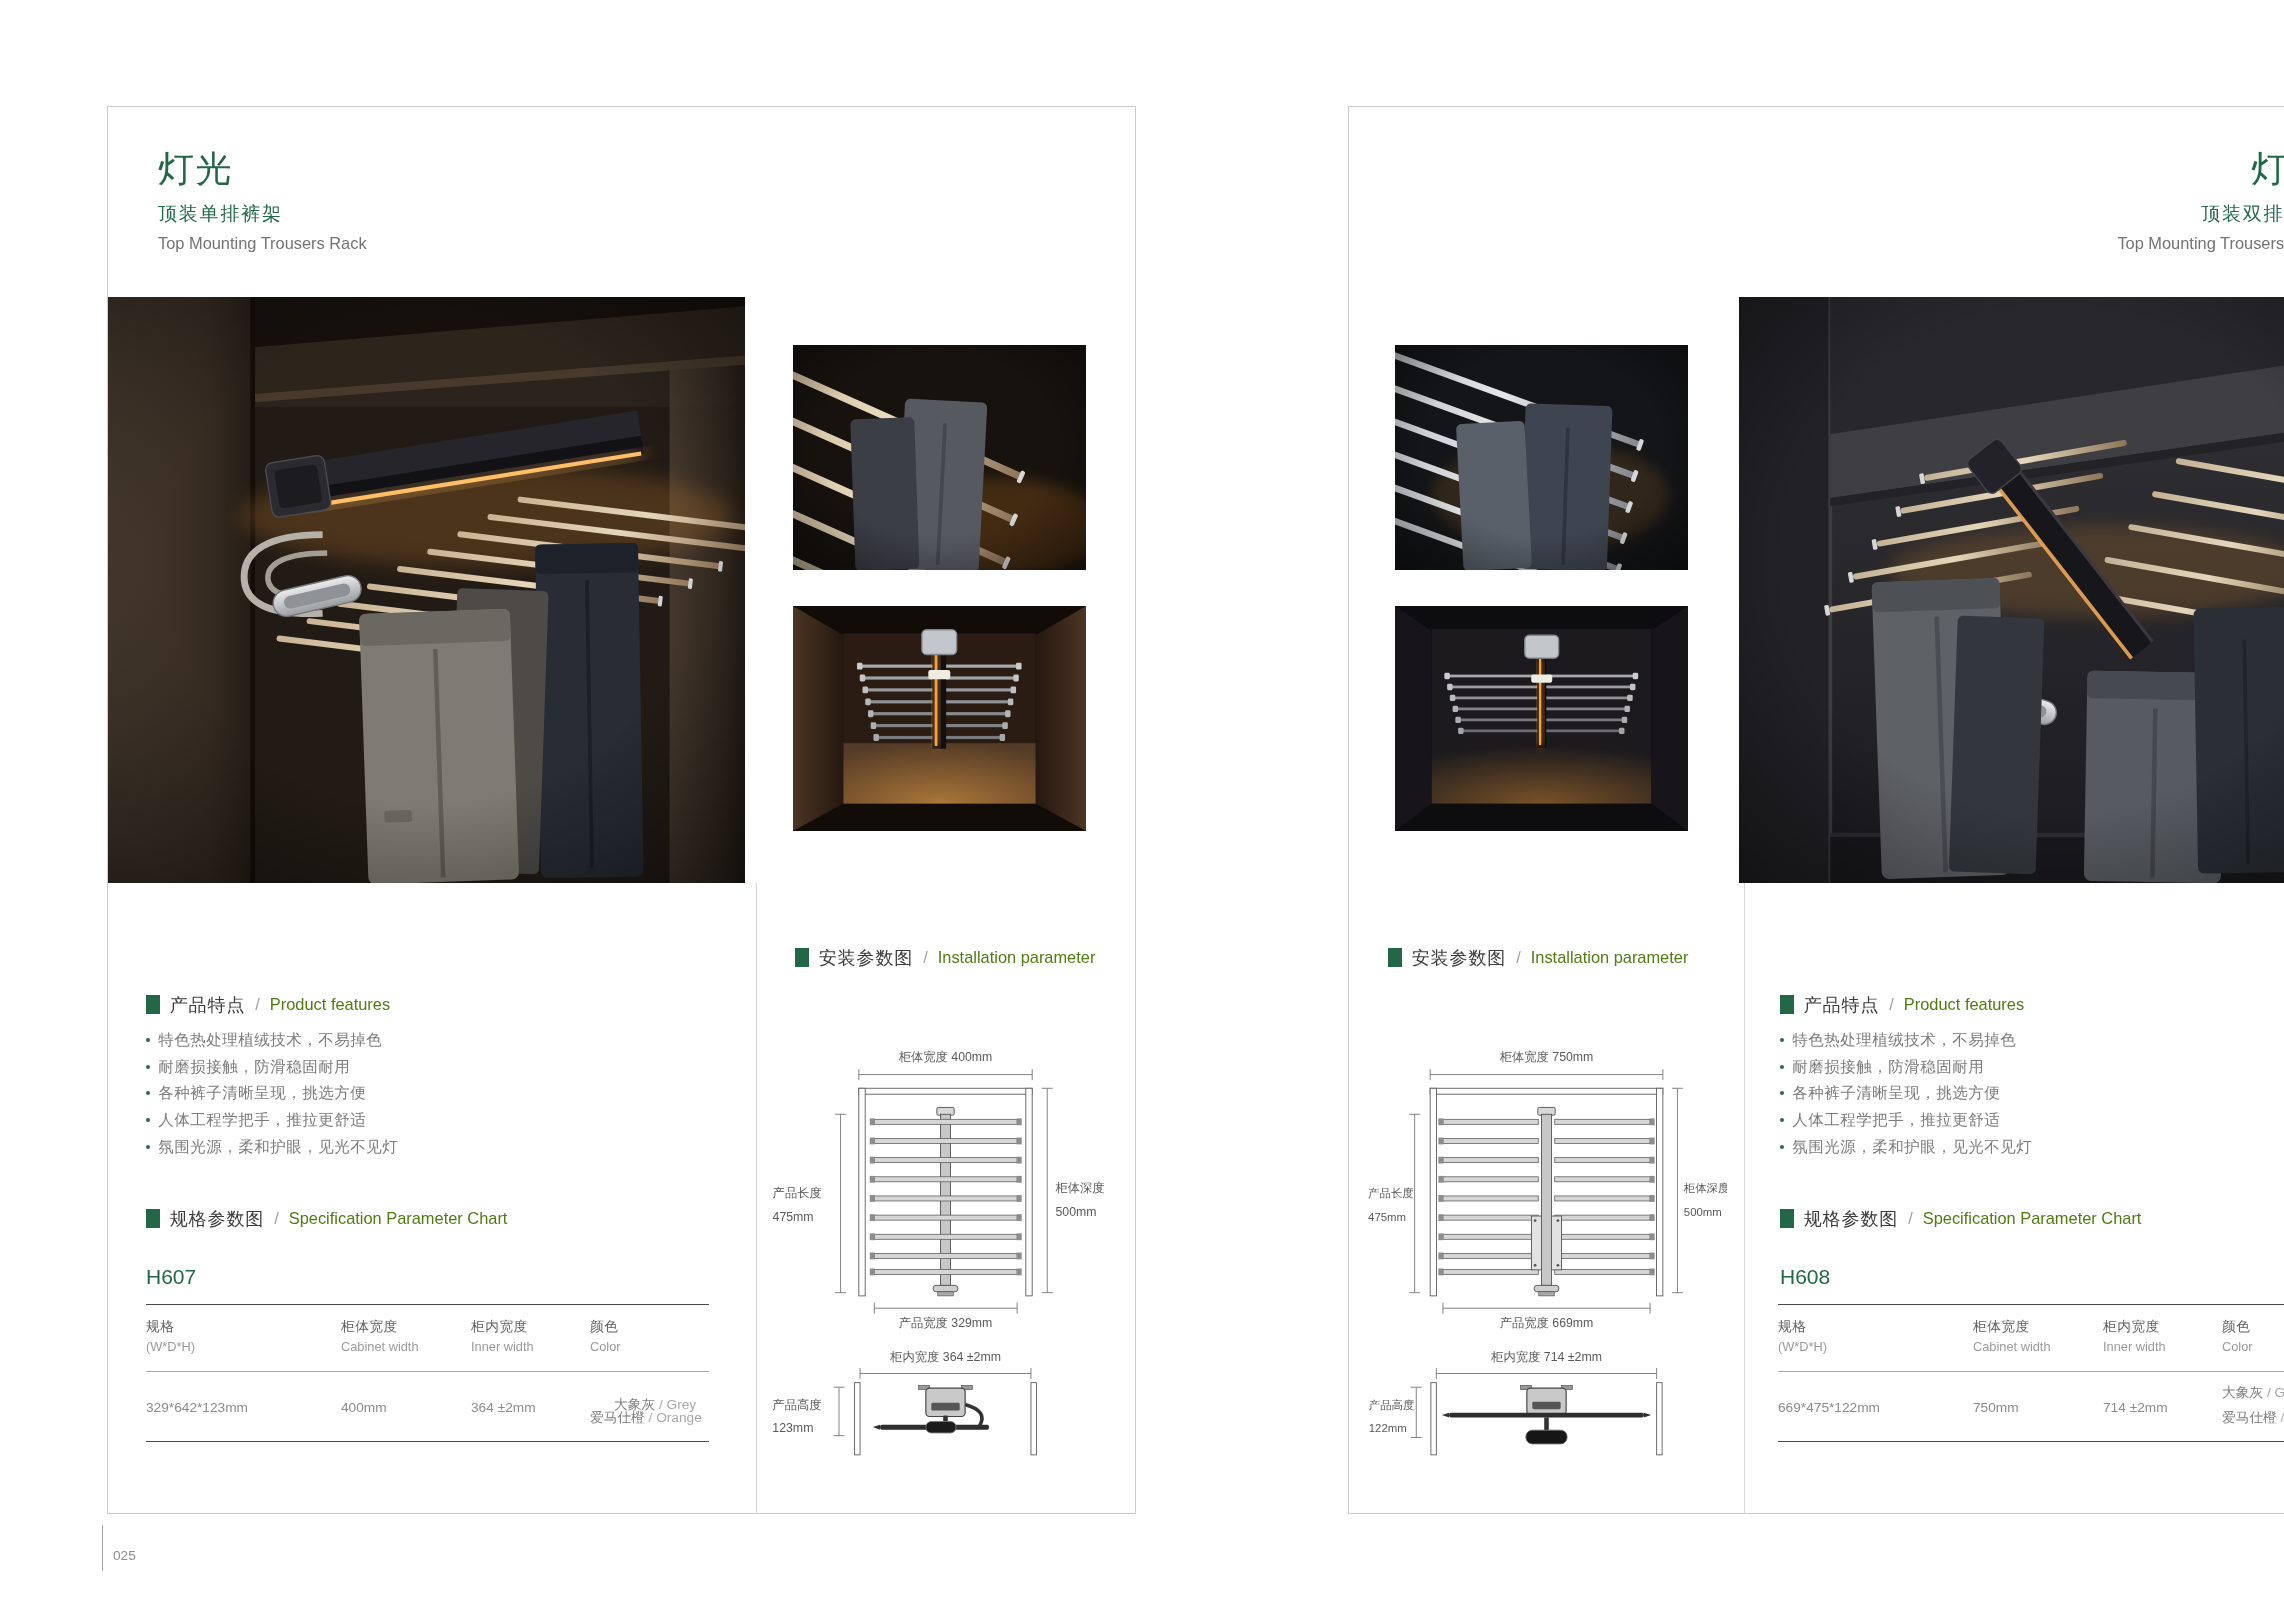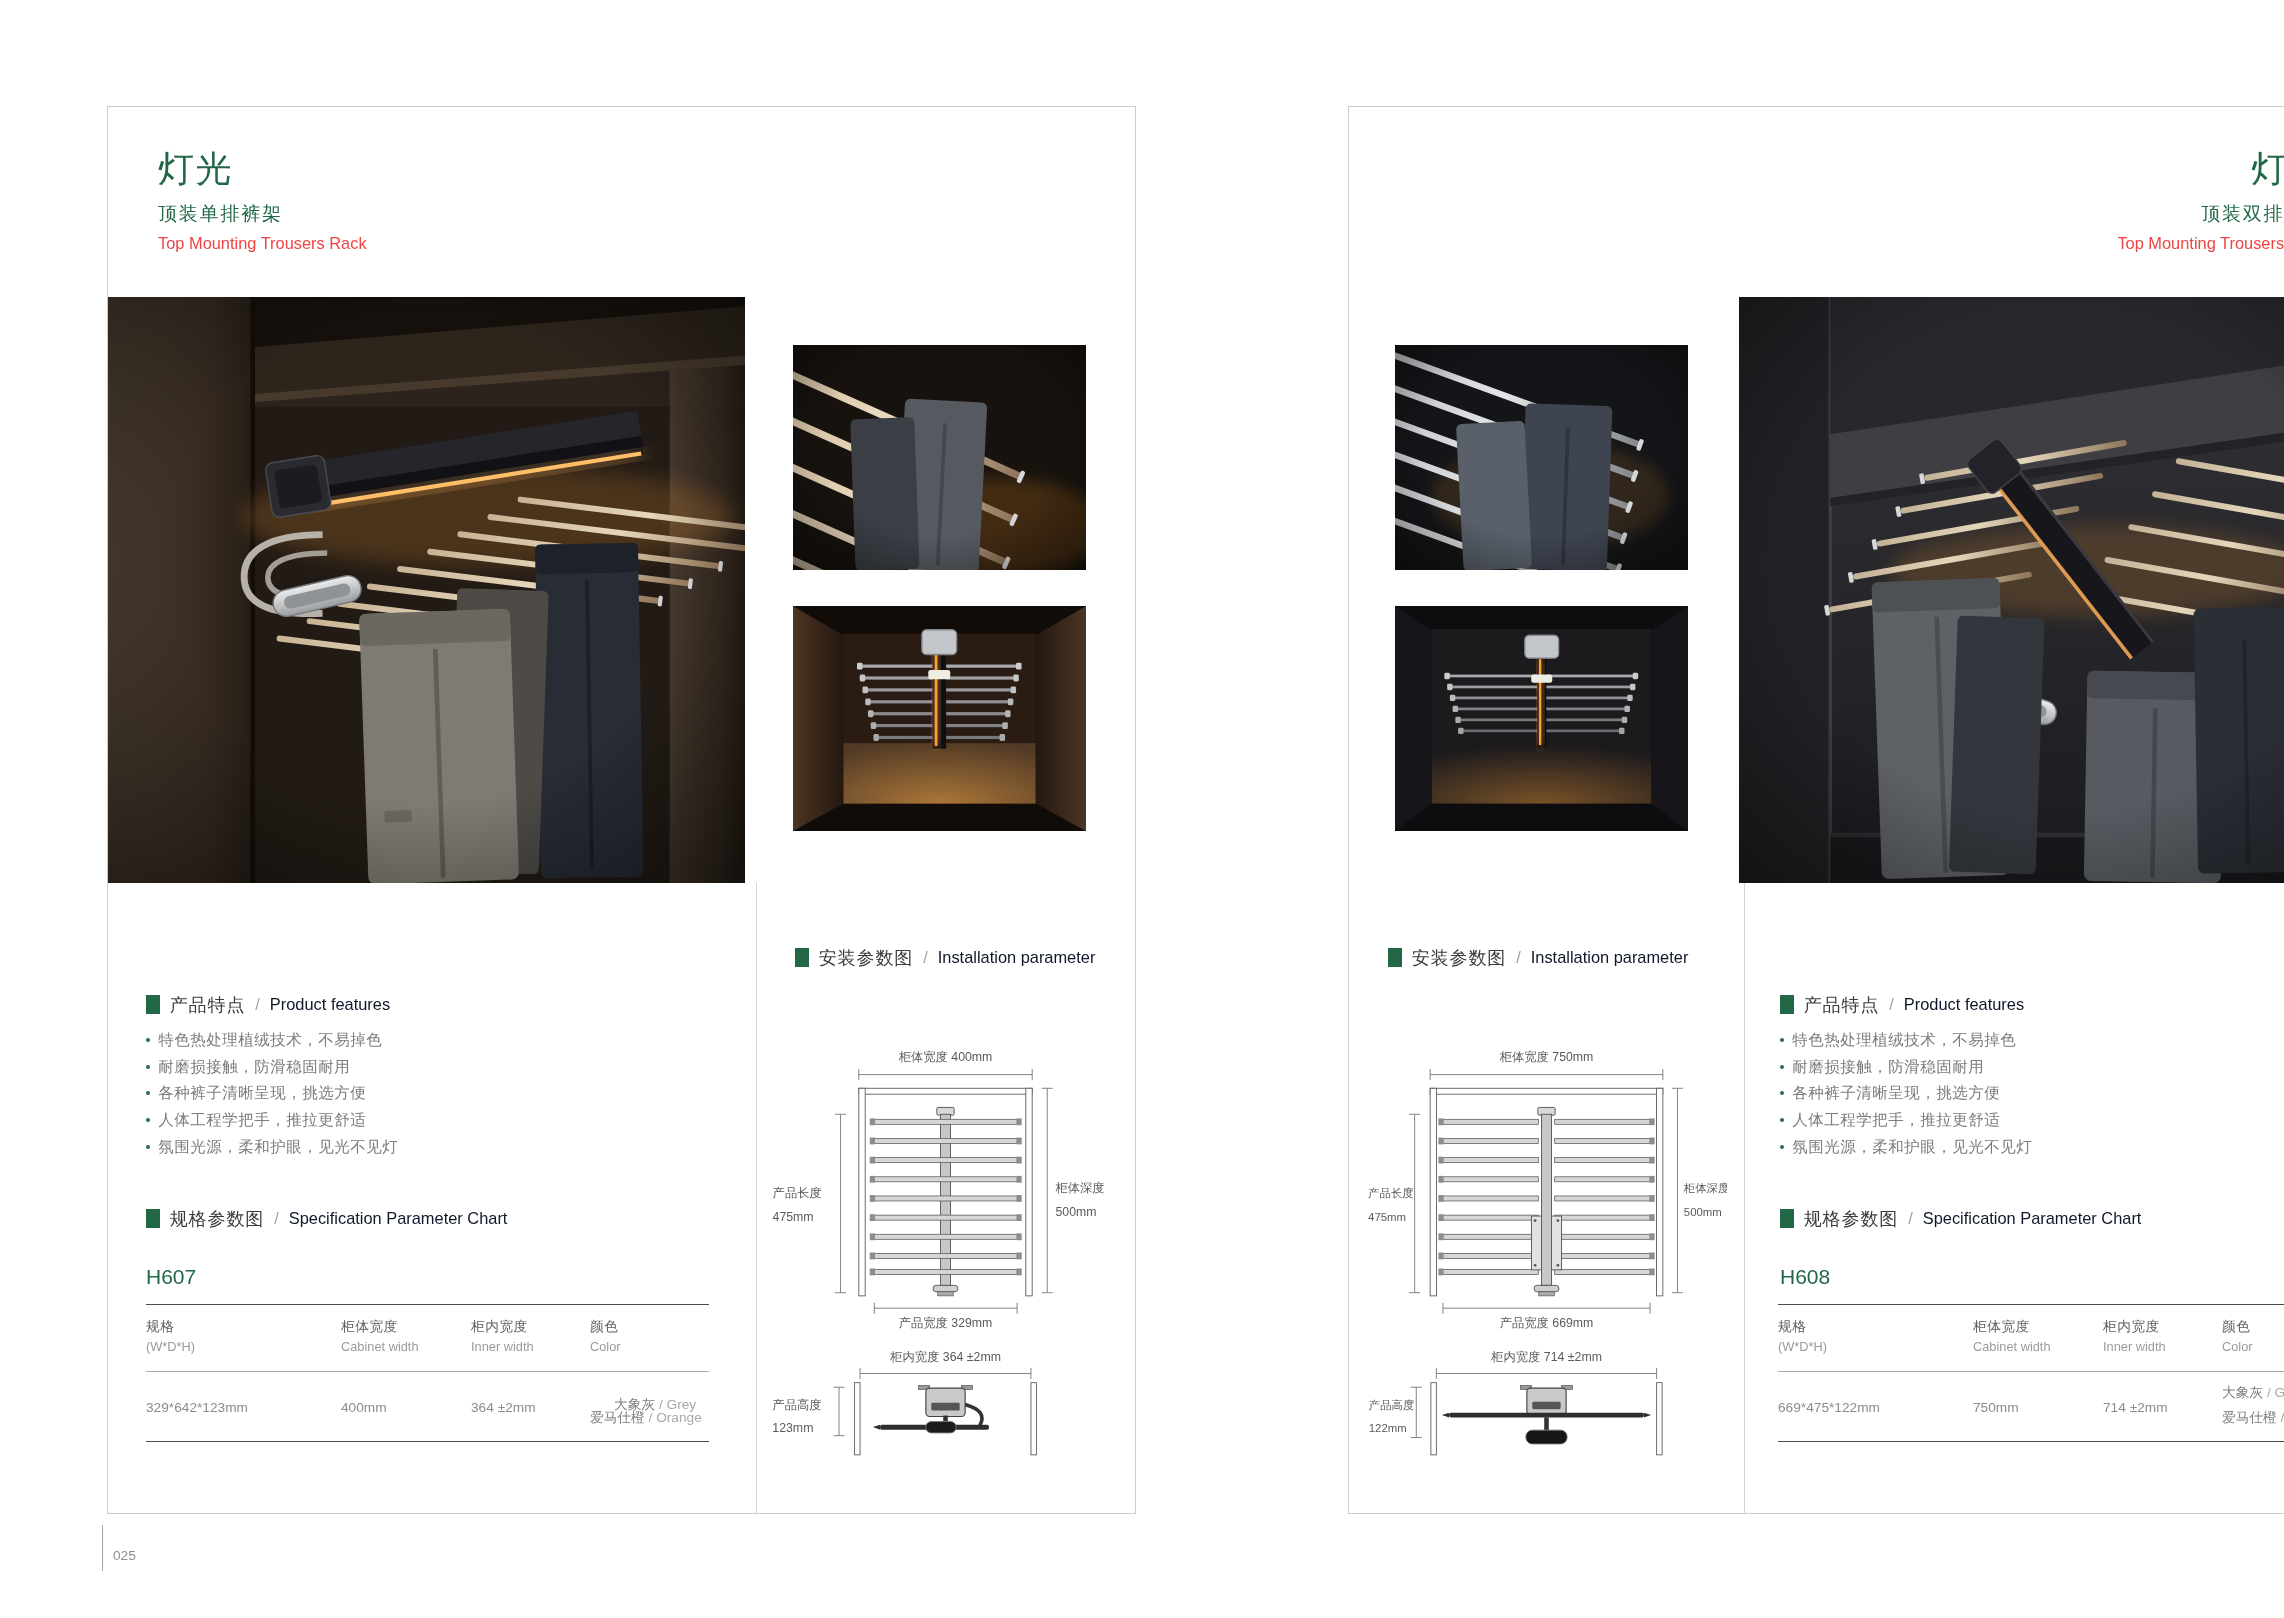--- a/index.html
+++ b/index.html
@@ -6,37 +6,37 @@
   body{width:2482px;height:1618px;position:relative;overflow:hidden;
        font-family:"Liberation Sans","DejaVu Sans",sans-serif;}
   .page{position:absolute;top:106px;width:1027px;height:1406px;background:#fff;
         border:0.5px solid #cbcbcb;}
   #page-left{left:107px;}
   #page-right{left:1348px;}
 
   
   .title{position:absolute;font-size:36px;letter-spacing:1.4px;color:#226847;line-height:1;}
   .sub-cn{position:absolute;font-size:19px;letter-spacing:1.8px;color:#226847;line-height:1;}
-  .sub-en{position:absolute;font-size:16.4px;color:#ef4444;line-height:1;}
+  .sub-en{position:absolute;font-size:16.4px;color:#737373;line-height:1;}
   .hdr-l{left:50px;}
   .hdr-r{right:50px;text-align:right;}
 
   
   .photo{position:absolute;overflow:hidden;background:#1c1713;}
   .photo svg{display:block;width:100%;height:100%;}
 
   
   .vdiv{position:absolute;top:776px;height:631px;width:0;border-left:0.5px solid #d4d4d4;}
 
   
   .sec{position:absolute;display:flex;align-items:center;gap:10px;line-height:1;}
   .sq{width:13.7px;height:19px;background:#226847;flex:0 0 auto;}
   .sec-cn{font-size:18px;color:#3c3c3c;font-weight:500;letter-spacing:0.9px;}
   .sec-sep{font-size:16.4px;color:#a0a0a0;}
-  .sec-en{font-size:16.4px;color:#0f172a;}
+  .sec-en{font-size:16.4px;color:#4d7c0f;}
 
   
   .feat{position:absolute;display:flex;align-items:center;gap:8.2px;line-height:1;}
   .dot{width:4.1px;height:4.1px;border-radius:50%;background:#2e6b4d;flex:0 0 auto;}
   .feat span.txt{font-size:15.5px;color:#7c7c7c;letter-spacing:0.5px;}
 
   .model{position:absolute;font-size:21px;color:#226847;line-height:1;}
 
   
   .spec-table{position:absolute;width:563px;height:138px;}

